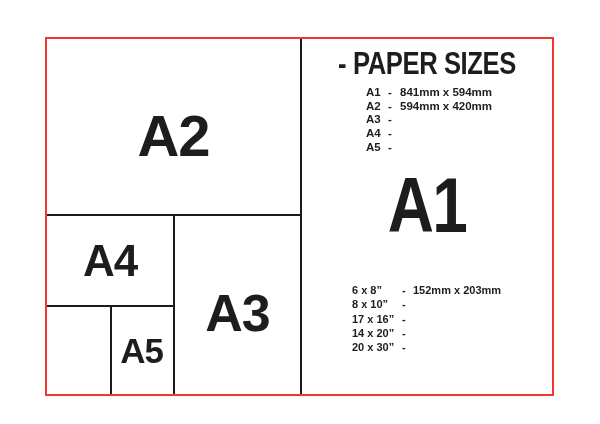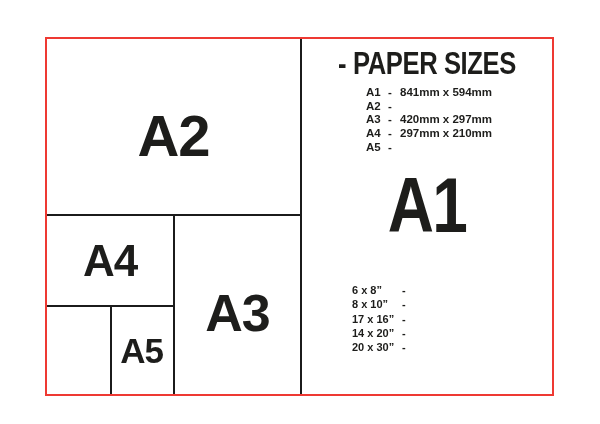--- a/index.html
+++ b/index.html
@@ -80,43 +80,43 @@
 
   <div class="size-list a-list">
     <div class="size-row">
       <span class="cell-label">A1</span>
       <span class="cell-dash">-</span>
       <span class="cell-value">841mm x 594mm</span>
     </div>
     <div class="size-row">
       <span class="cell-label">A2</span>
       <span class="cell-dash">-</span>
+      <span class="cell-value">594mm x 420mm</span>
     </div>
     <div class="size-row">
       <span class="cell-label">A3</span>
       <span class="cell-dash">-</span>
-      <span class="cell-value">420mm x 297mm</span>
     </div>
     <div class="size-row">
       <span class="cell-label">A4</span>
       <span class="cell-dash">-</span>
-      <span class="cell-value">297mm x 210mm</span>
     </div>
     <div class="size-row">
       <span class="cell-label">A5</span>
       <span class="cell-dash">-</span>
     </div>
   </div>
 
   <div class="featured">A1</div>
 
   <div class="size-list inch-list">
     <div class="size-row">
       <span class="cell-label">6 x 8”</span>
       <span class="cell-dash">-</span>
+      <span class="cell-value">152mm x 203mm</span>
     </div>
     <div class="size-row">
       <span class="cell-label">8 x 10”</span>
       <span class="cell-dash">-</span>
     </div>
     <div class="size-row">
       <span class="cell-label">17 x 16”</span>
       <span class="cell-dash">-</span>
     </div>
     <div class="size-row">

